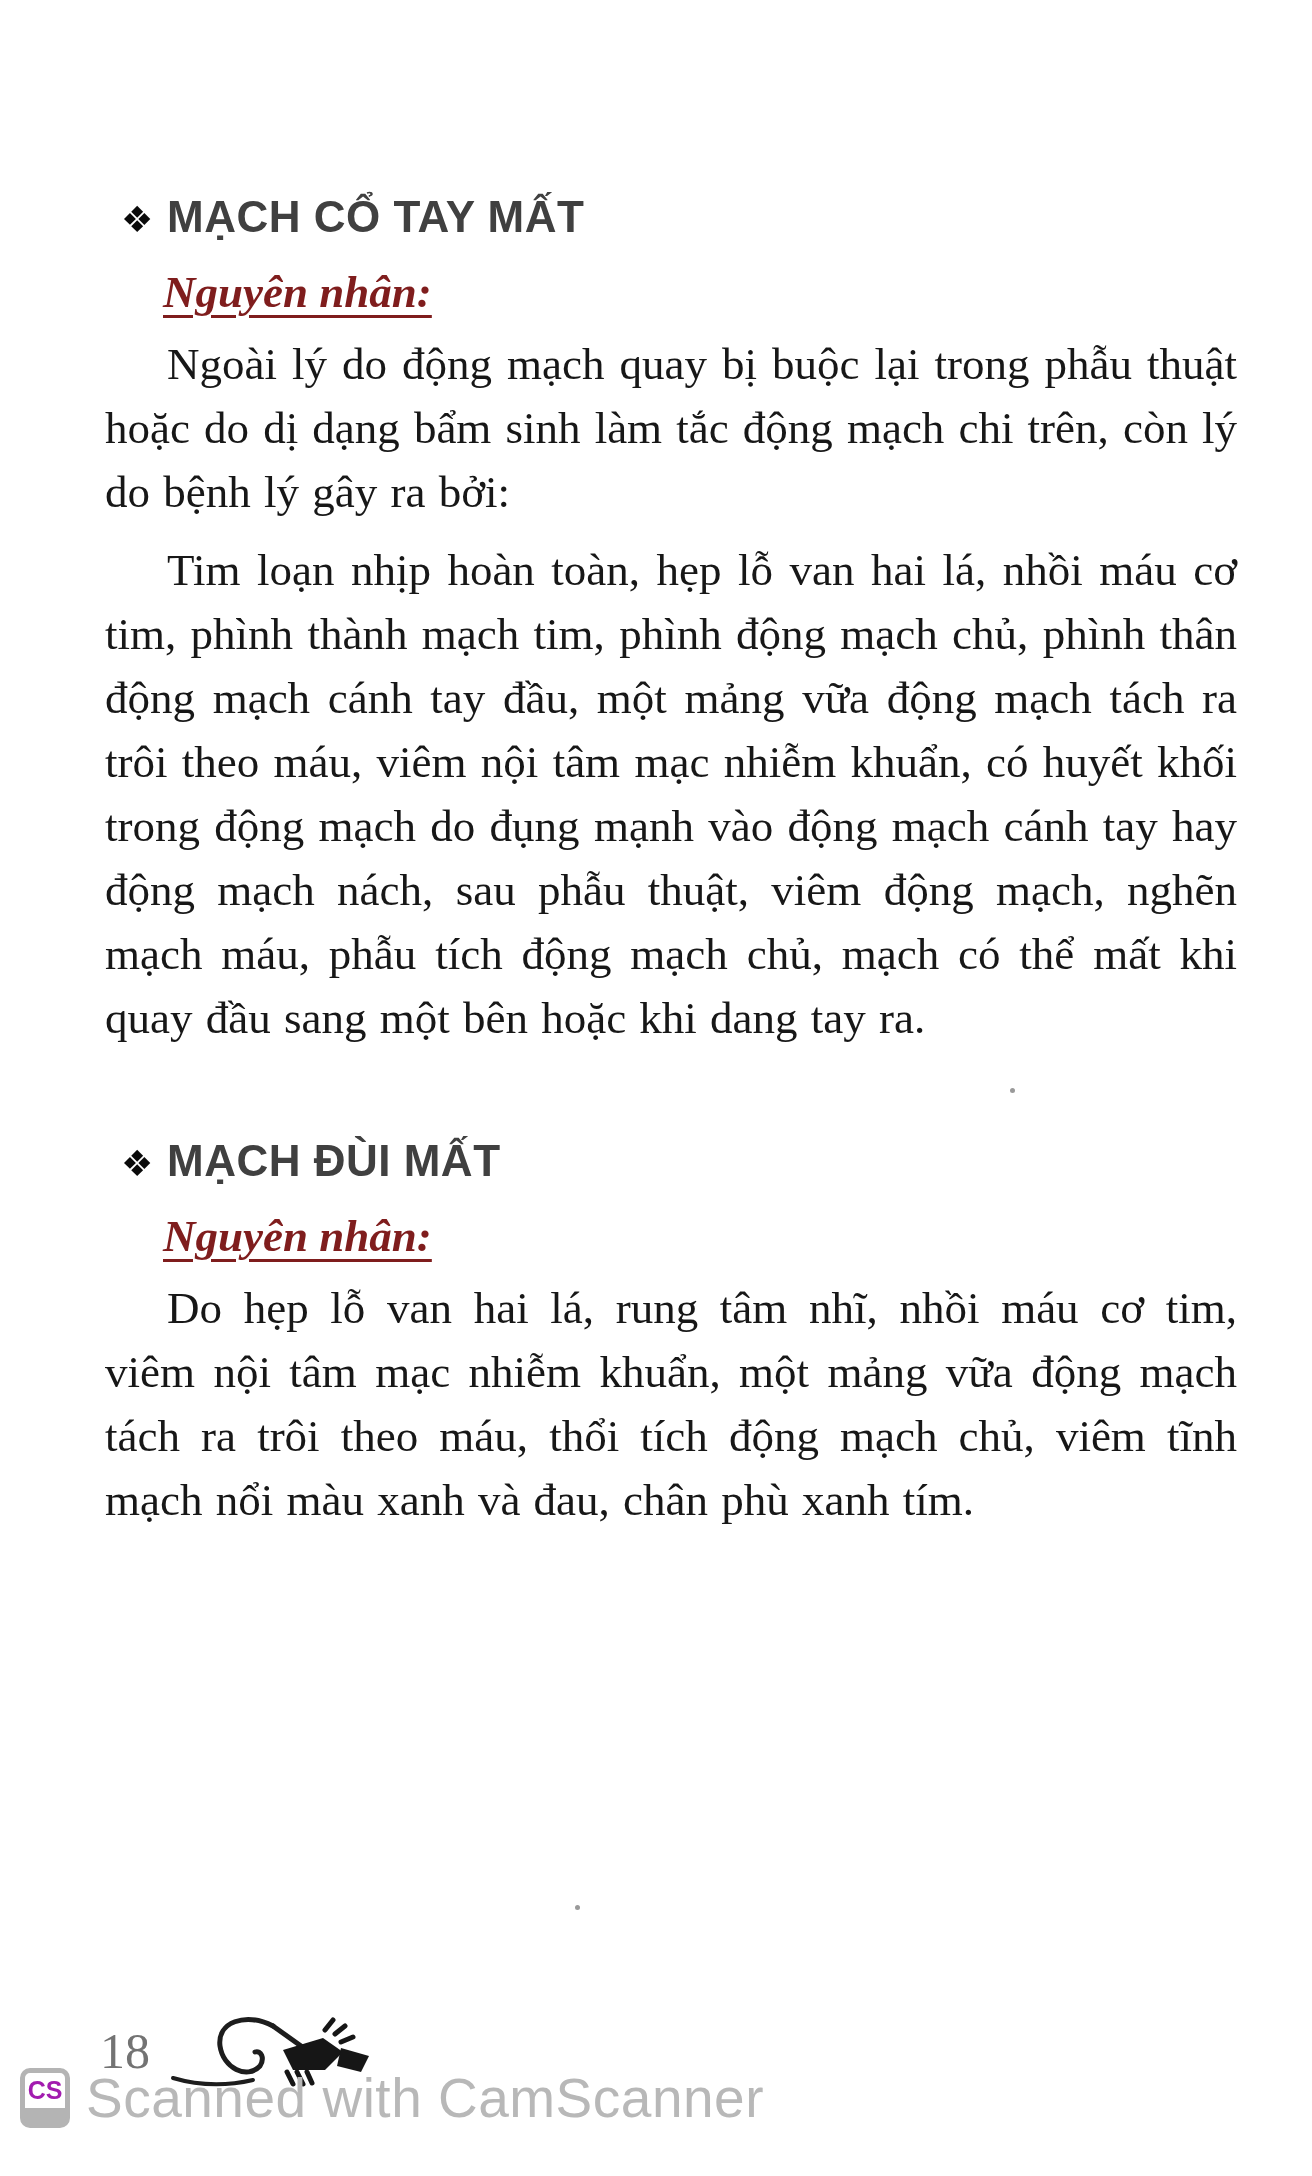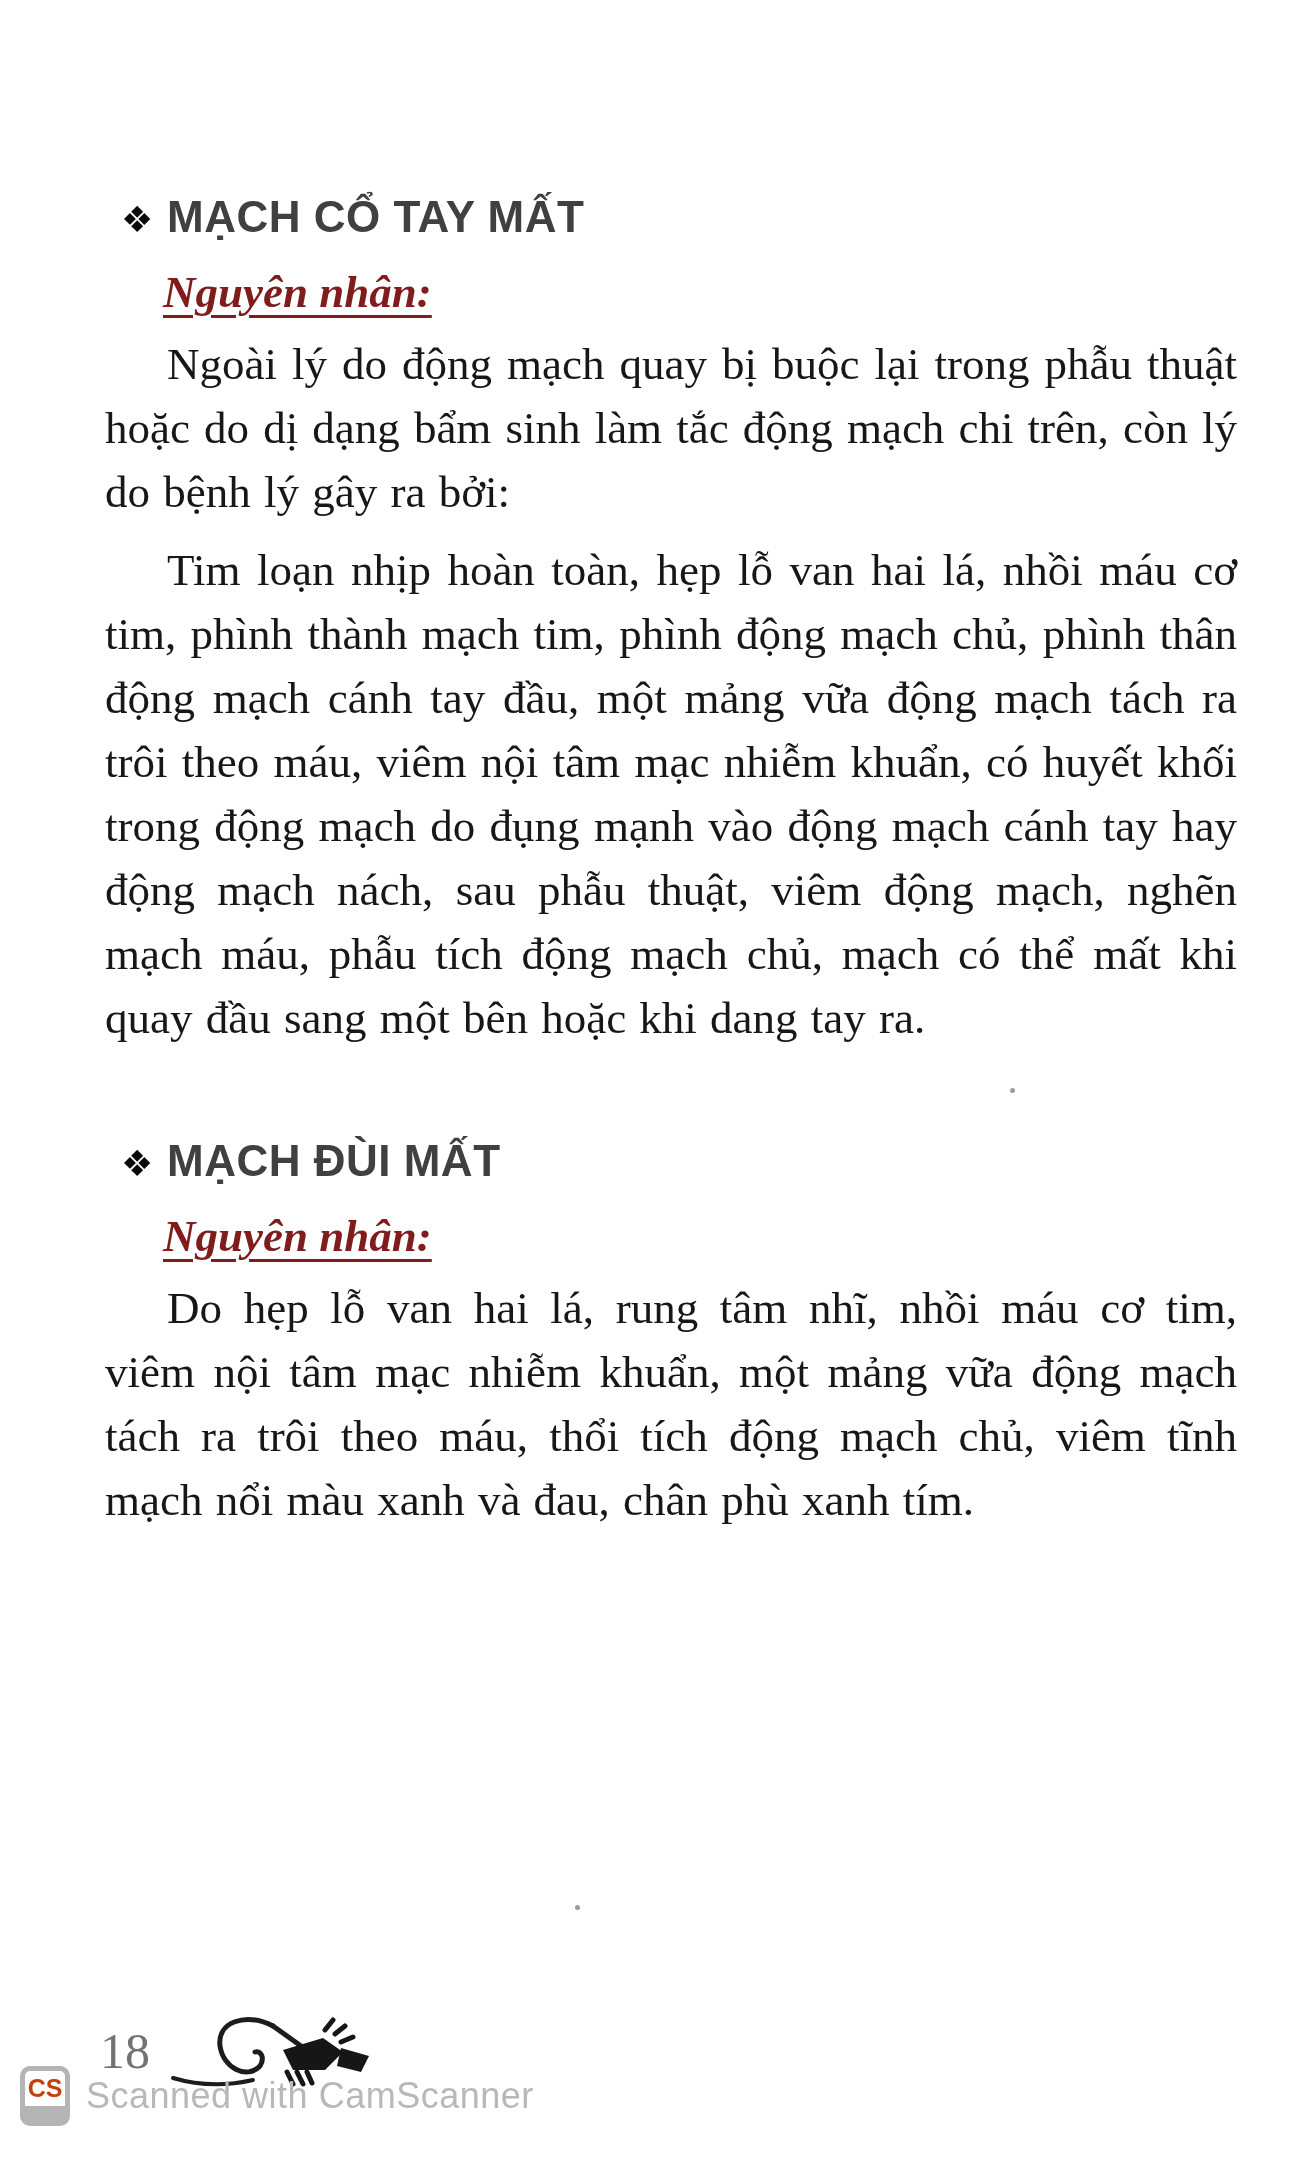--- a/index.html
+++ b/index.html
@@ -94,35 +94,35 @@
     border-radius: 10px;
     box-sizing: border-box;
     background: #ffffff;
     display: flex;
     justify-content: center;
   }
   .cs-badge-label {
     font-family: "Liberation Sans", "DejaVu Sans", sans-serif;
     font-weight: 700;
     font-size: 25px;
-    color: #c2410c;
+    color: #a21caf;
     line-height: 34px;
   }
   .cs-badge-strip {
     position: absolute;
     left: -1px;
     right: -1px;
     bottom: -1px;
     height: 16px;
     background: #b4b4b4;
     border-radius: 0 0 5px 5px;
   }
   .wm-text {
     font-family: "Liberation Sans", "DejaVu Sans", sans-serif;
-    font-size: 36px;
+    font-size: 55px;
     color: #b8b8b8;
     letter-spacing: 0.5px;
     white-space: nowrap;
   }
   .speck {
     position: absolute;
     width: 5px;
     height: 5px;
     border-radius: 50%;
     background: #9a9a9a;

